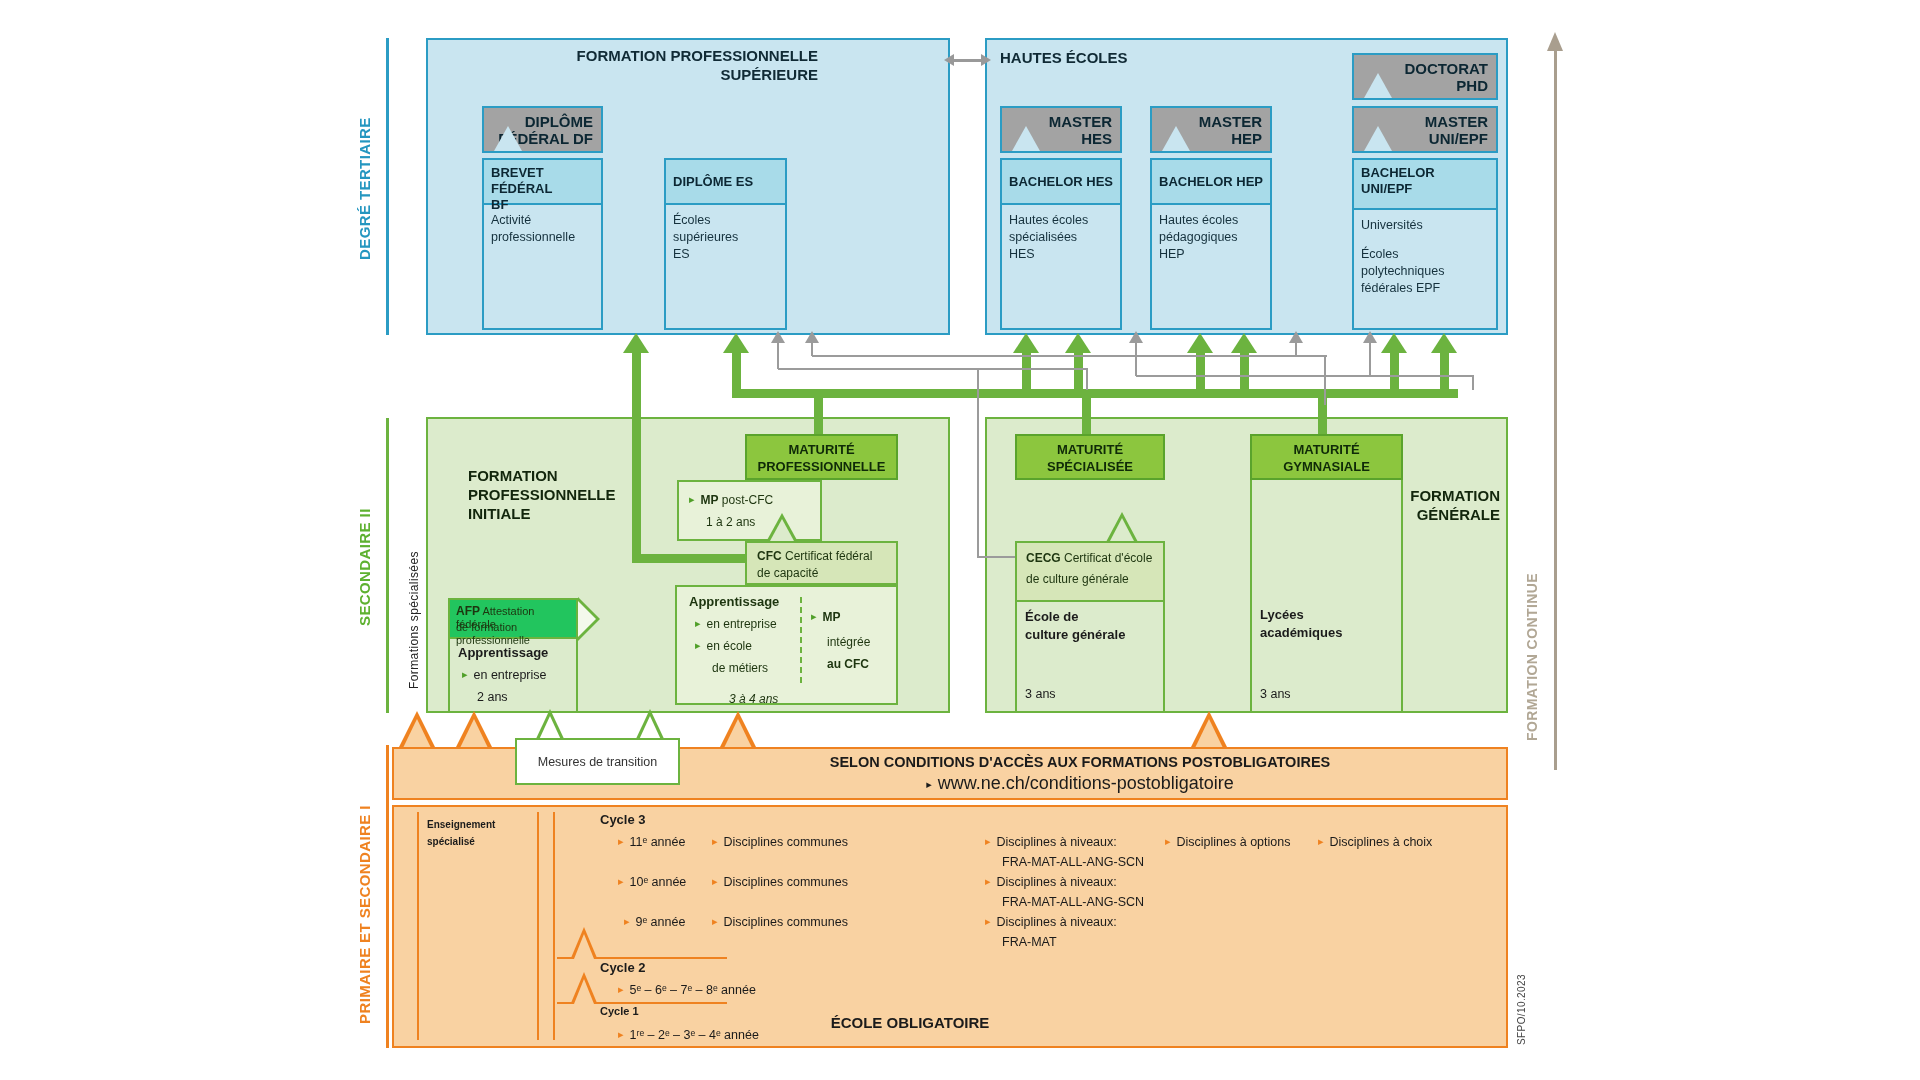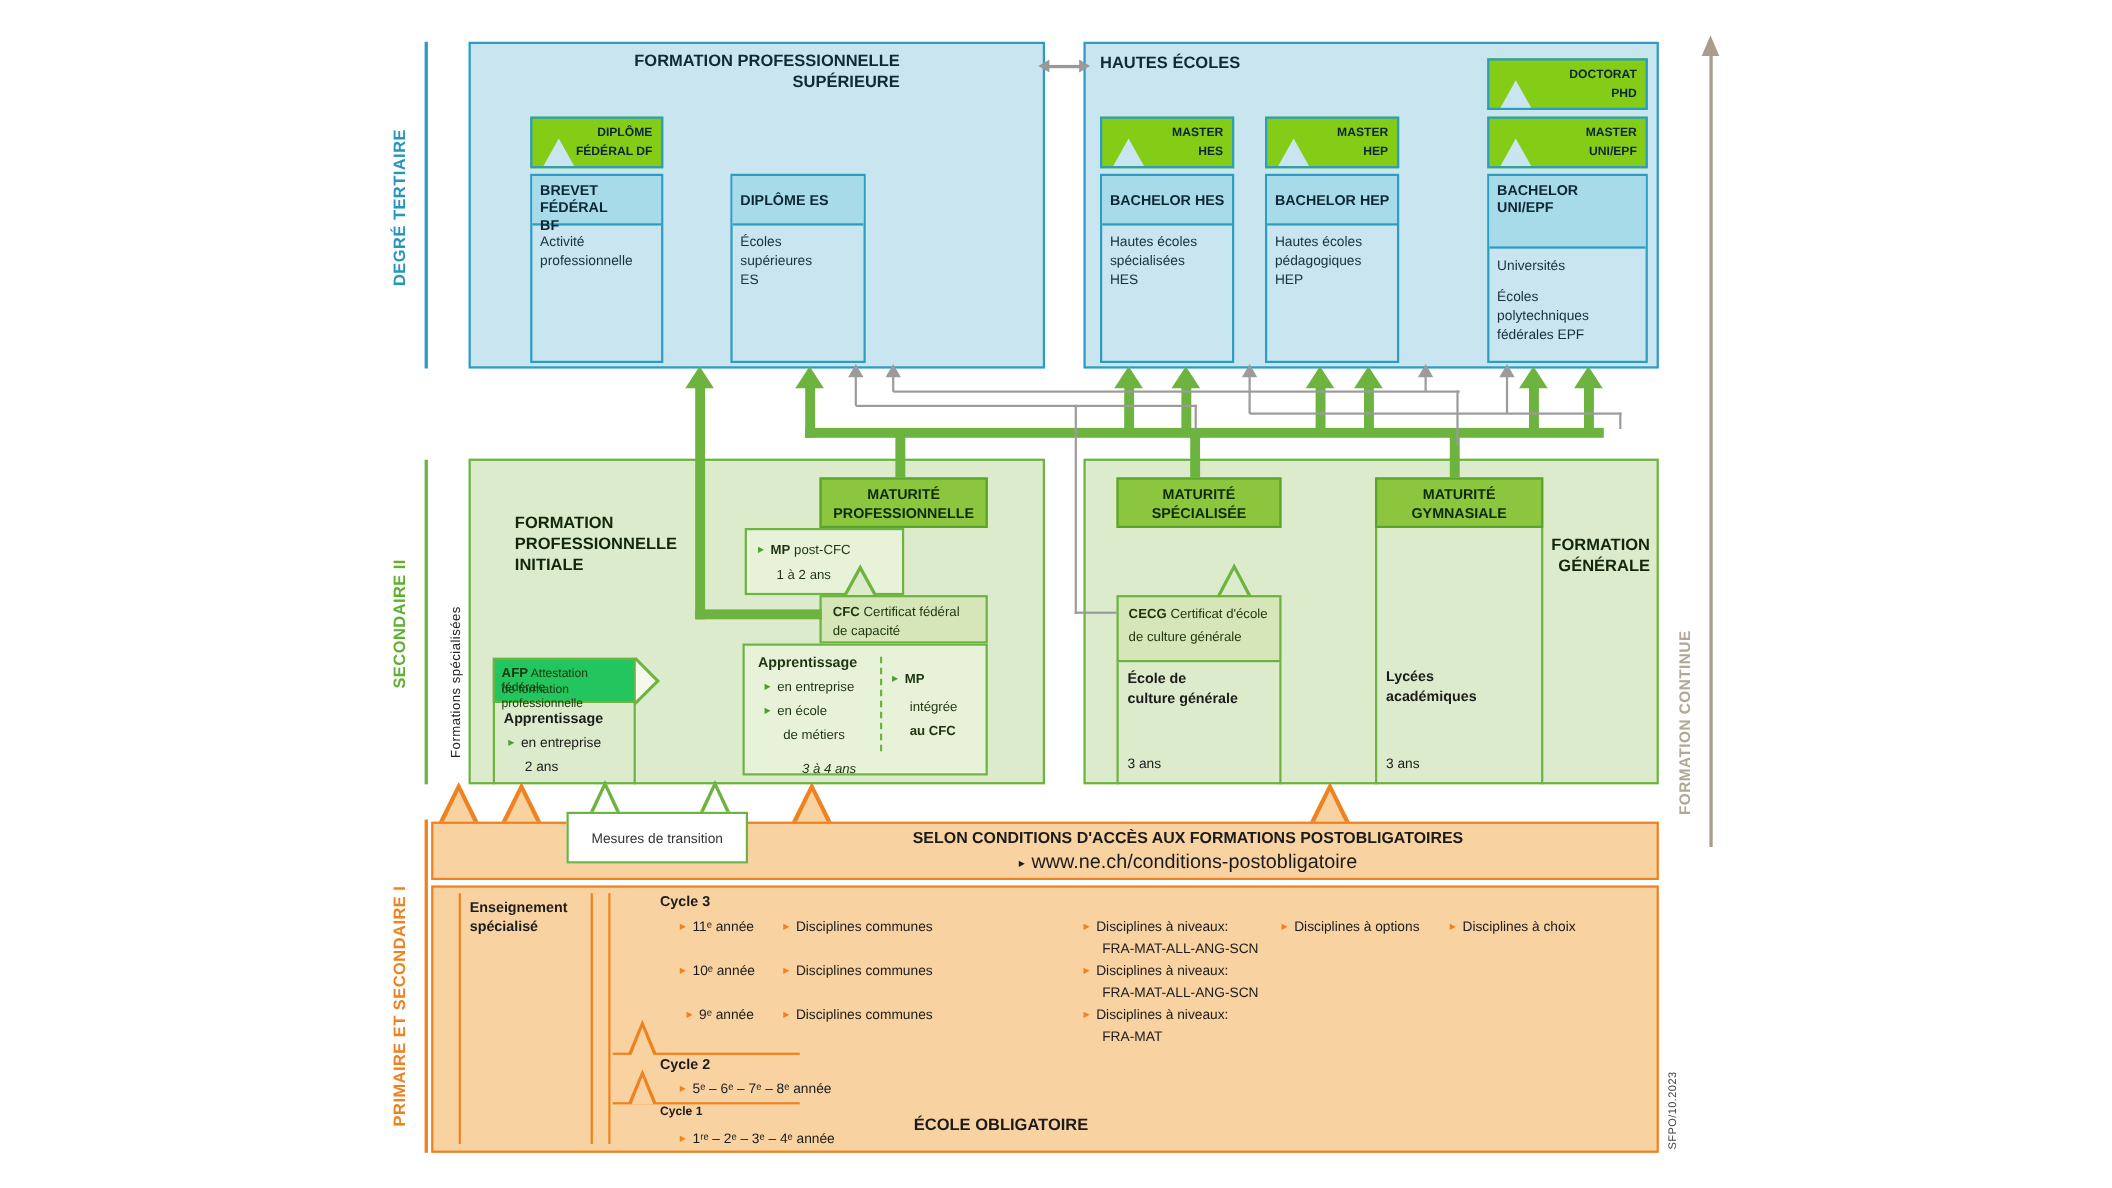--- a/index.html
+++ b/index.html
@@ -10,22 +10,22 @@
   .vt{position:absolute;box-sizing:border-box;writing-mode:vertical-rl;transform:rotate(180deg);
       display:flex;align-items:center;justify-content:center;text-align:center;letter-spacing:.4px;}
   .panel{position:absolute;box-sizing:border-box;border:2px solid;}
   .bpanel{background:#c9e5f0;border-color:#2b9cc4;}
   .gpanel{background:#dcebcc;border-color:#6cb33f;}
   .col{position:absolute;box-sizing:border-box;border:2px solid #2b9cc4;}
   .chead{background:#a8dbe9;border-bottom:2px solid #2b9cc4;font-weight:bold;font-size:13px;
          line-height:16px;padding:5px 7px;box-sizing:border-box;color:#0c2733;}
   .mid{display:flex;align-items:center;}
   .cbody{font-size:12.5px;line-height:17px;padding:7px 7px;color:#15313d;}
-  .grade{position:absolute;box-sizing:border-box;background:#84cc16;border:2px solid #2b9cc4;
-         font-weight:bold;font-size:11px;line-height:17px;text-align:right;padding:5px 8px;color:#0c2733;}
+  .grade{position:absolute;box-sizing:border-box;background:#a3a3a3;border:2px solid #2b9cc4;
+         font-weight:bold;font-size:15px;line-height:17px;text-align:right;padding:5px 8px;color:#0c2733;}
   .gradeg{position:absolute;box-sizing:border-box;background:#8cc63e;border:2px solid #5aa32c;
           font-weight:bold;font-size:13px;line-height:17px;text-align:center;padding:5px 4px;color:#0f2a08;}
   .gbox{position:absolute;box-sizing:border-box;border:2px solid #6cb33f;font-size:12px;line-height:16px;color:#1d350f;}
   .fill1{background:#e8f2d9;} .fill2{background:#d6e6b8;} .fill3{background:#22c55e;}
   .gcol{position:absolute;box-sizing:border-box;border:2px solid #6cb33f;border-top:none;}
   .vline,.hline{position:absolute;}
   .tri{position:absolute;width:0;height:0;}
   .bigt{font-size:15px;font-weight:bold;line-height:19px;}
   .blt::before{content:"▸";margin-right:6px;font-size:11px;position:relative;top:-1px;}
   .bg::before{color:#4f9f28;} .bo::before{color:#ef8220;}
@@ -103,21 +103,21 @@
 HEP</div>
   </div>
 
   <div class="grade pre" style="left:1352px;top:53px;width:146px;height:47px;">DOCTORAT
 PHD</div>
   <div class="tri" style="left:1364px;top:73px;border-left:14px solid transparent;border-right:14px solid transparent;border-bottom:25px solid #c9e5f0;"></div>
   <div class="grade pre" style="left:1352px;top:106px;width:146px;height:47px;">MASTER
 UNI/EPF</div>
   <div class="tri" style="left:1364px;top:126px;border-left:14px solid transparent;border-right:14px solid transparent;border-bottom:25px solid #c9e5f0;"></div>
   <div class="col" style="left:1352px;top:158px;width:146px;height:172px;">
-    <div class="chead pre" style="height:66px;">BACHELOR
+    <div class="chead pre" style="height:50px;">BACHELOR
 UNI/EPF</div>
     <div class="cbody">
       <div class="pre">Universités</div>
       <div class="pre" style="margin-top:12px;">Écoles
 polytechniques
 fédérales EPF</div>
     </div>
   </div>
 
   <div class="panel gpanel" style="left:426px;top:417px;width:524px;height:296px;"></div>
@@ -250,21 +250,21 @@
   <div class="tri" style="left:538px;top:716px;border-left:12px solid transparent;border-right:12px solid transparent;border-bottom:26px solid #ffffff;"></div>
   <div class="tri" style="left:634px;top:709px;border-left:16px solid transparent;border-right:16px solid transparent;border-bottom:34px solid #6cb33f;"></div>
   <div class="tri" style="left:638px;top:716px;border-left:12px solid transparent;border-right:12px solid transparent;border-bottom:26px solid #ffffff;"></div>
   <div class="abs" style="left:515px;top:738px;width:165px;height:47px;background:#fff;border:2px solid #6cb33f;display:flex;align-items:center;justify-content:center;font-size:12.5px;color:#333;">Mesures de transition</div>
 
   <div class="panel" style="left:392px;top:805px;width:1116px;height:243px;background:#f9d2a2;border-color:#ef8220;"></div>
 
   <div class="vline" style="left:417px;top:812px;width:2px;height:228px;background:#ef8220;"></div>
   <div class="vline" style="left:537px;top:812px;width:2px;height:228px;background:#ef8220;"></div>
   <div class="vline" style="left:553px;top:812px;width:2px;height:228px;background:#ef8220;"></div>
-  <div class="abs pre" style="left:427px;top:816px;width:105px;font-weight:bold;font-size:13px;line-height:17px;">Enseignement
+  <div class="abs pre" style="left:427px;top:816px;width:105px;font-weight:bold;font-size:10px;line-height:17px;">Enseignement
 spécialisé</div>
 
   <div class="abs" style="left:600px;top:812px;font-weight:bold;font-size:13px;">Cycle 3</div>
 
   <div class="abs row12" style="left:618px;top:834px;"><span class="blt bo"></span><span>11ᵉ année</span></div>
   <div class="abs row12" style="left:712px;top:834px;"><span class="blt bo"></span><span>Disciplines communes</span></div>
   <div class="abs row12" style="left:985px;top:834px;"><span class="blt bo"></span><span>Disciplines à niveaux:</span></div>
   <div class="abs row12" style="left:1002px;top:854px;">FRA-MAT-ALL-ANG-SCN</div>
   <div class="abs row12" style="left:1165px;top:834px;"><span class="blt bo"></span><span>Disciplines à options</span></div>
   <div class="abs row12" style="left:1318px;top:834px;"><span class="blt bo"></span><span>Disciplines à choix</span></div>

